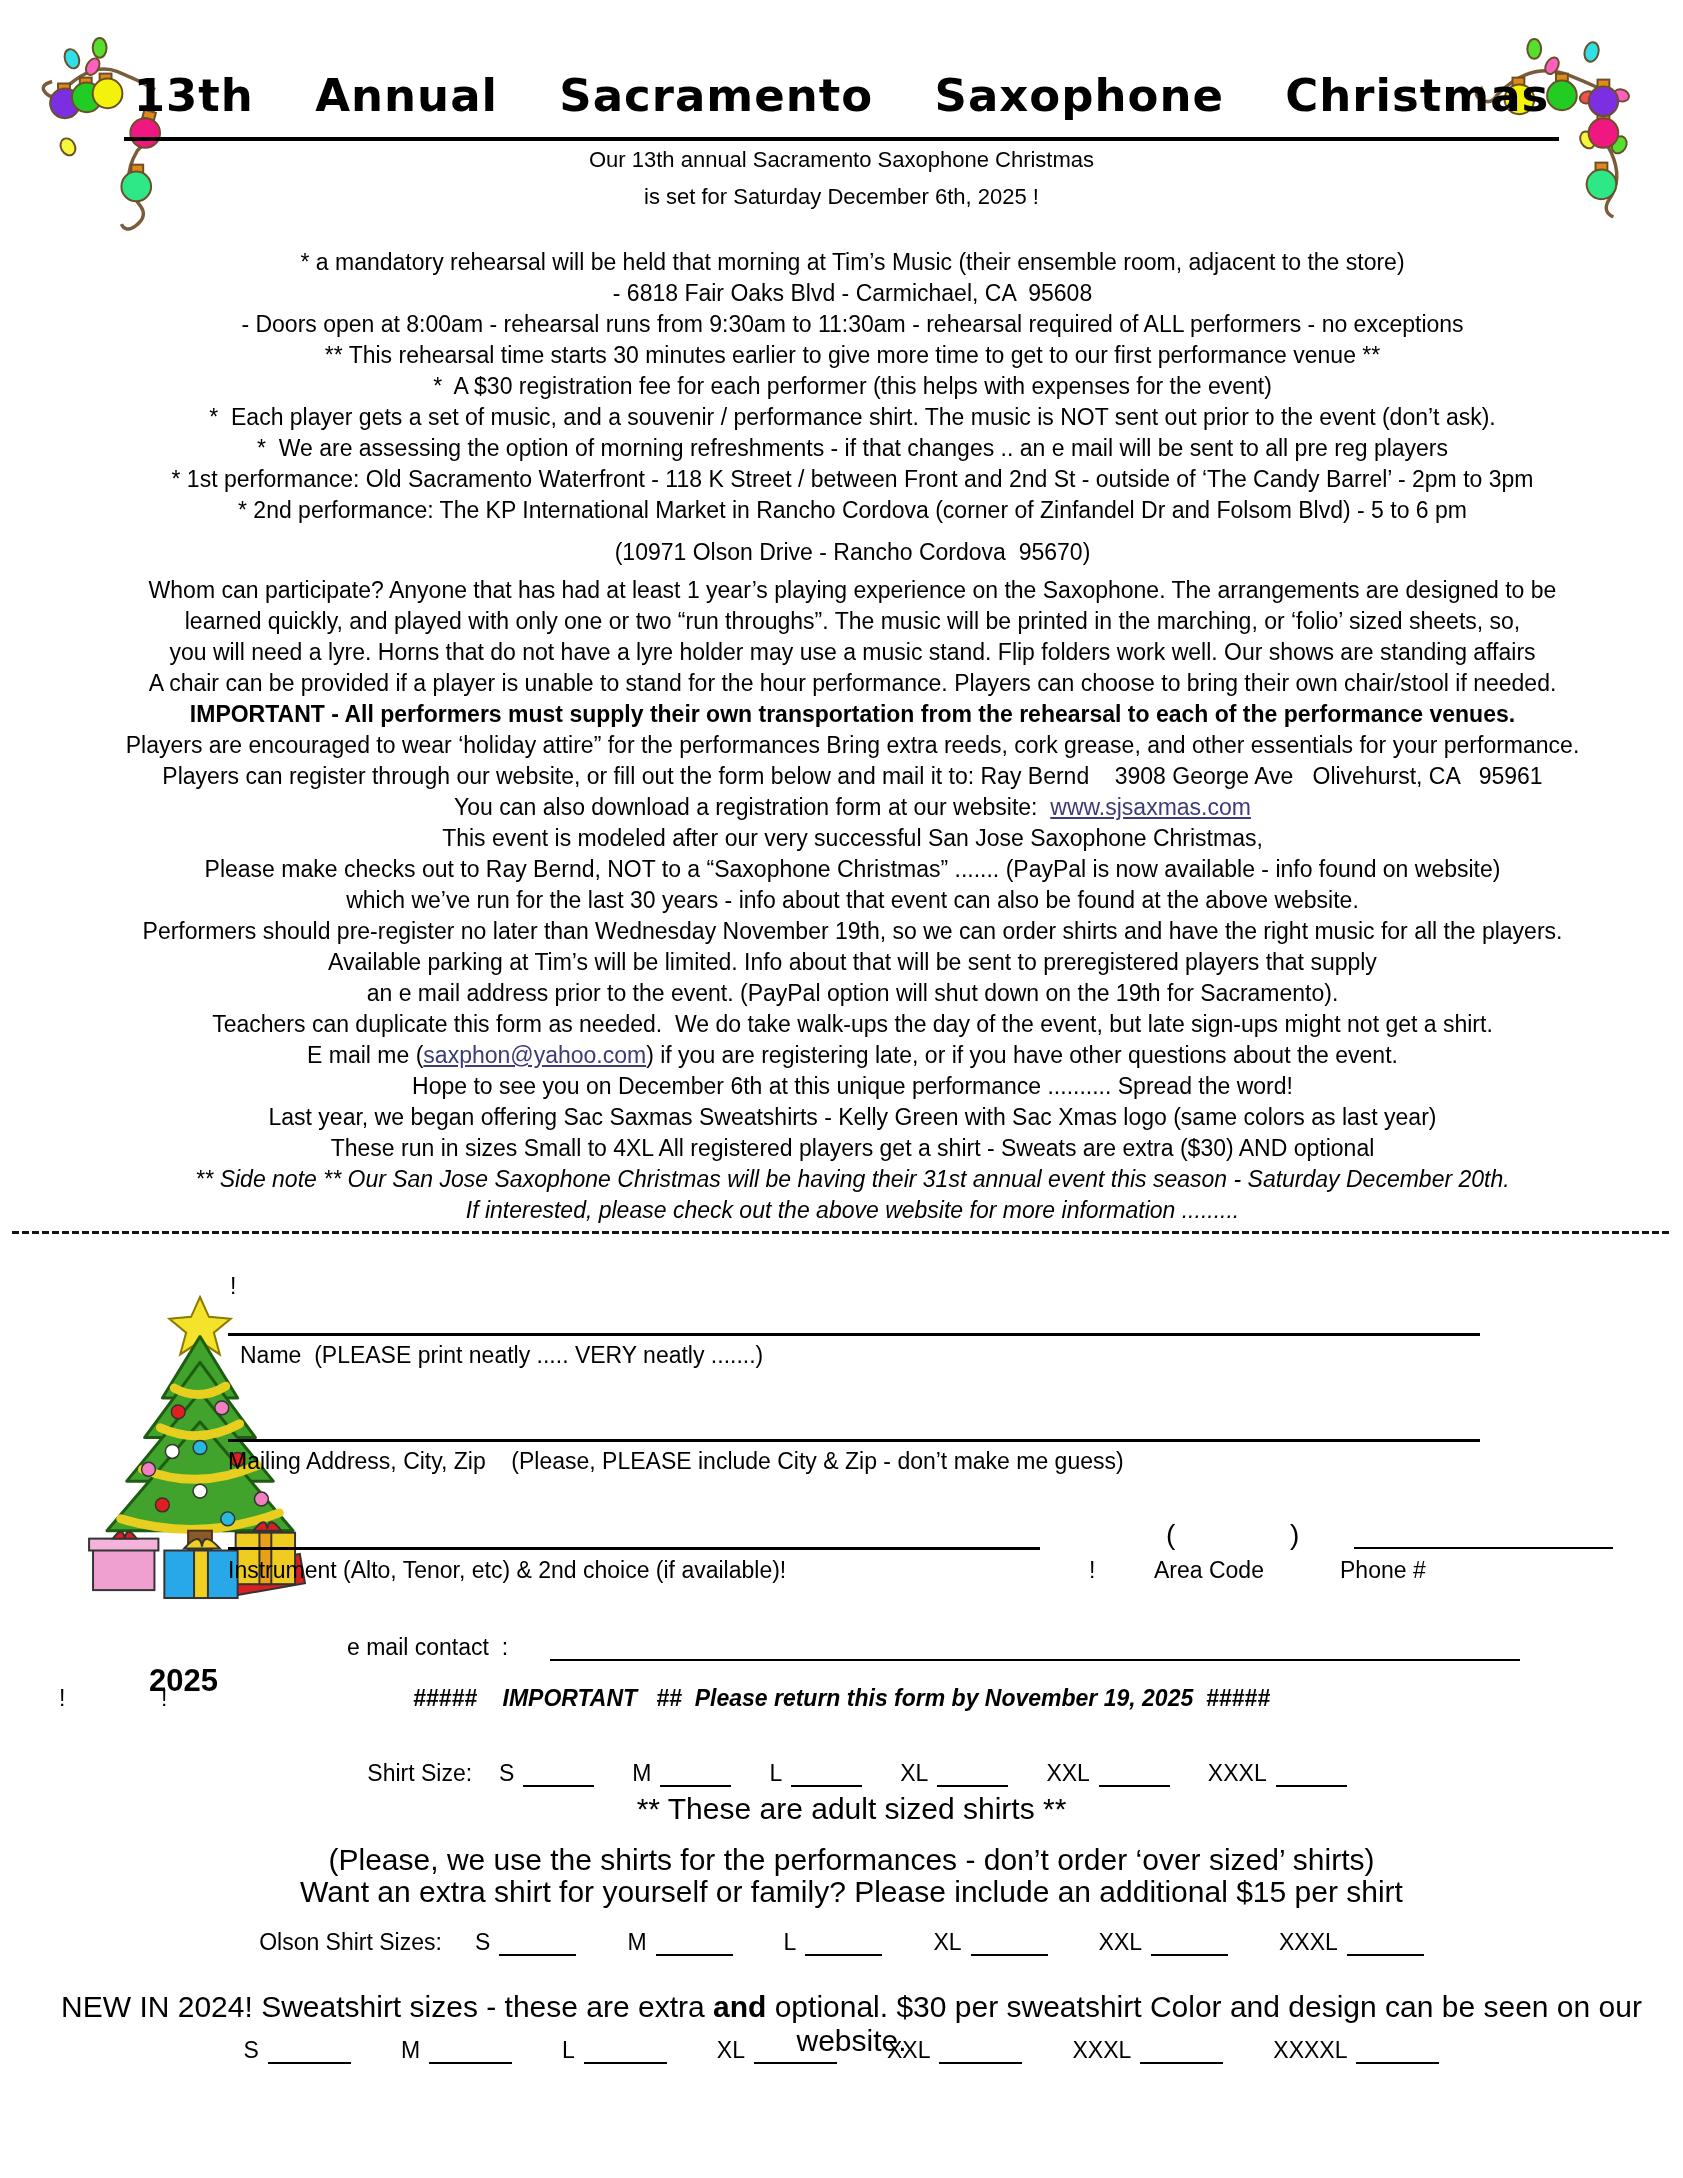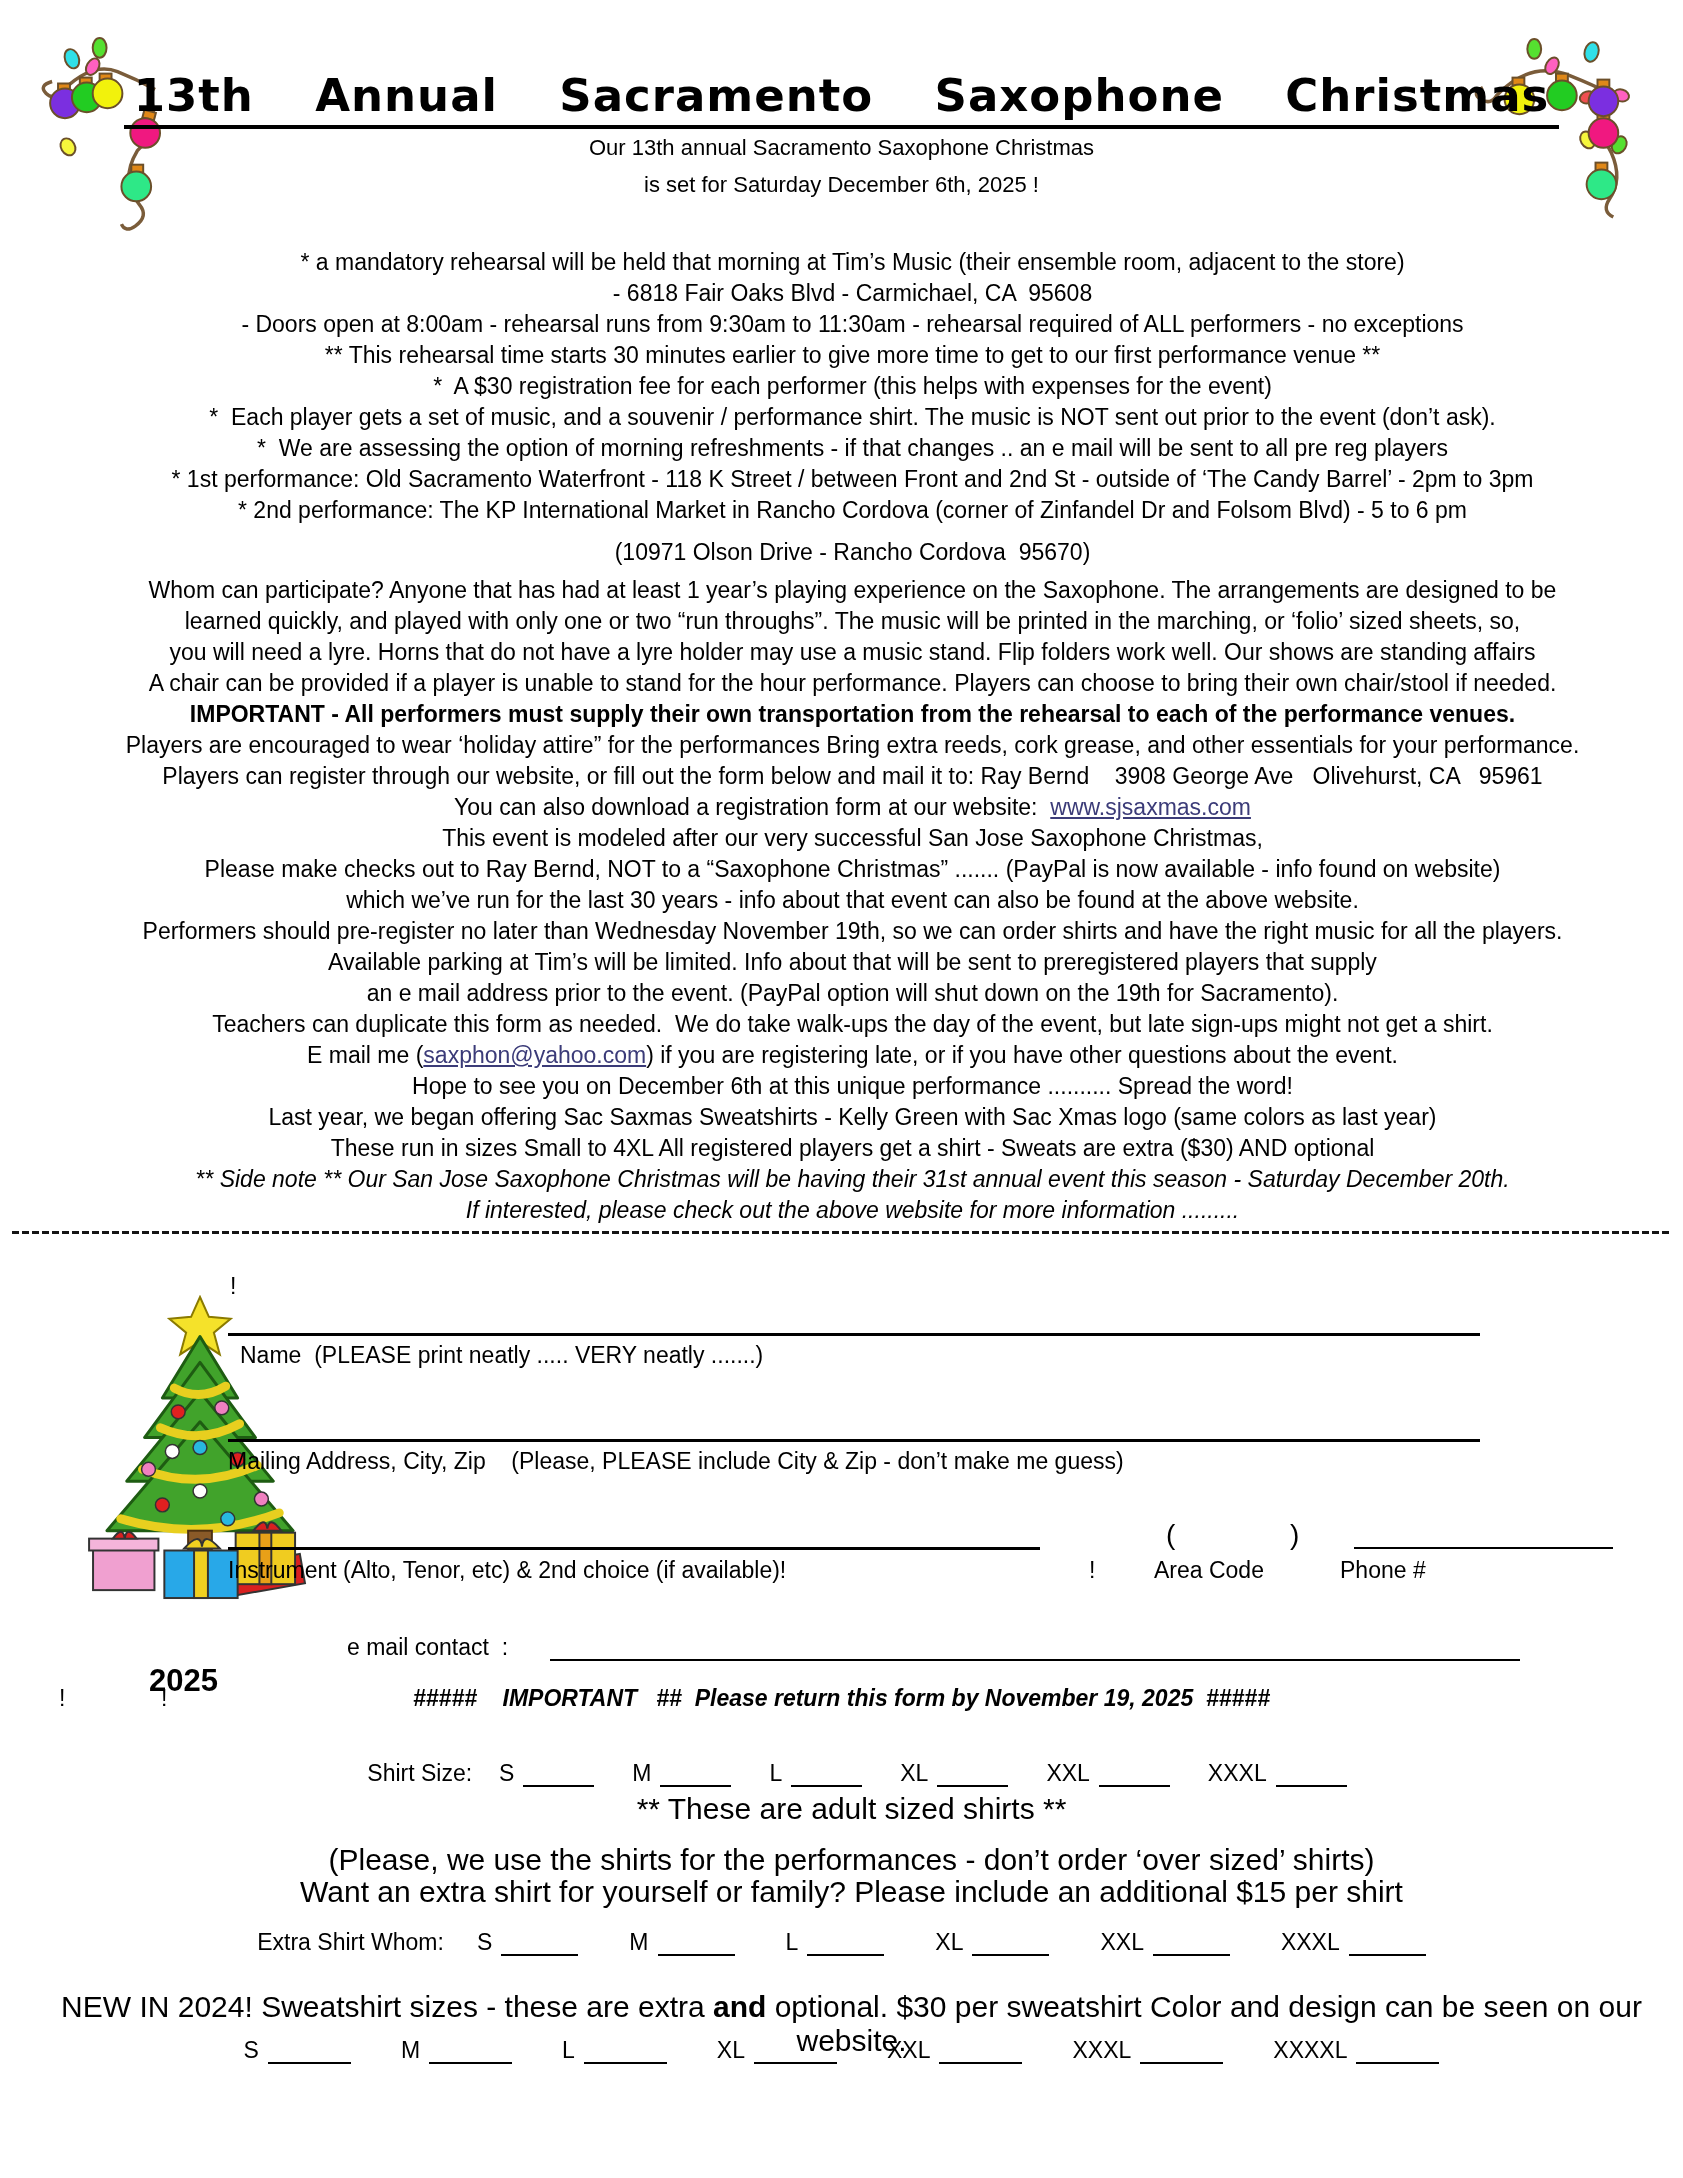--- a/index.html
+++ b/index.html
@@ -2,21 +2,21 @@
 <html><head>
 <meta charset="utf-8">
 <style>
   html,body{margin:0;padding:0;background:#888;}
   .page{position:relative;width:1683px;height:2178px;background:#ffffff;color:#000;
         font-family:"Liberation Sans",sans-serif;overflow:hidden;}
   
   .header{position:absolute;top:69px;left:0;right:0;text-align:center;}
   .title{display:inline-block;font-family:"DejaVu Sans",sans-serif;font-weight:bold;
          font-size:45px;letter-spacing:1px;word-spacing:14px;
-         border-bottom:4px solid #000;padding:0 10px 3px 10px;white-space:pre;}
+         border-bottom:4px solid #000;padding:0 10px 15px 10px;white-space:pre;}
   .subtitle{font-size:22px;line-height:37px;white-space:pre-wrap;}
   .lights{position:absolute;}
   #lights-left{left:38px;top:34px;}
   #lights-right{left:1471px;top:36px;}
   
   .body-text{position:absolute;top:247px;left:0;right:0;text-align:center;
              font-size:23px;line-height:31px;}
   .line{white-space:pre-wrap;padding-left:22px;}
   .line.bold{font-weight:bold;}
   .line.italic{font-style:italic;}
@@ -251,21 +251,21 @@
           <span class="sz">XXXL</span>
           <span class="blank"></span>
         </span>
       </span>
   </div>
   <div class="center-note" id="adult-note">** These are adult sized shirts **</div>
   <div class="center-note" id="oversize-note">(Please, we use the shirts for the performances - don’t order ‘over sized’ shirts)</div>
   <div class="center-note" id="extra-note">Want an extra shirt for yourself or family? Please include an additional $15 per shirt</div>
 
   <div class="size-row" id="extra-row">
-    <span class="row-label">Extra Shirt Whom:   </span>
+    <span class="row-label">Olson Shirt Sizes:   </span>
     <span class="groups" id="extra-groups">
         <span class="group">
           <span class="sz">S</span>
           <span class="blank"></span>
         </span>
         <span class="group">
           <span class="sz">M</span>
           <span class="blank"></span>
         </span>
         <span class="group">

